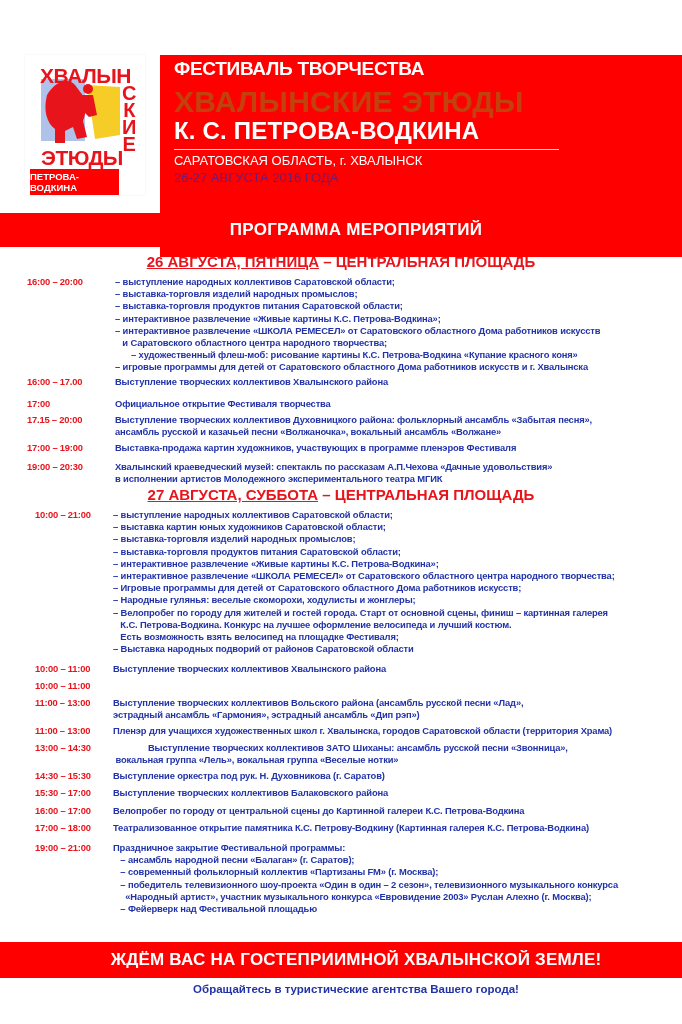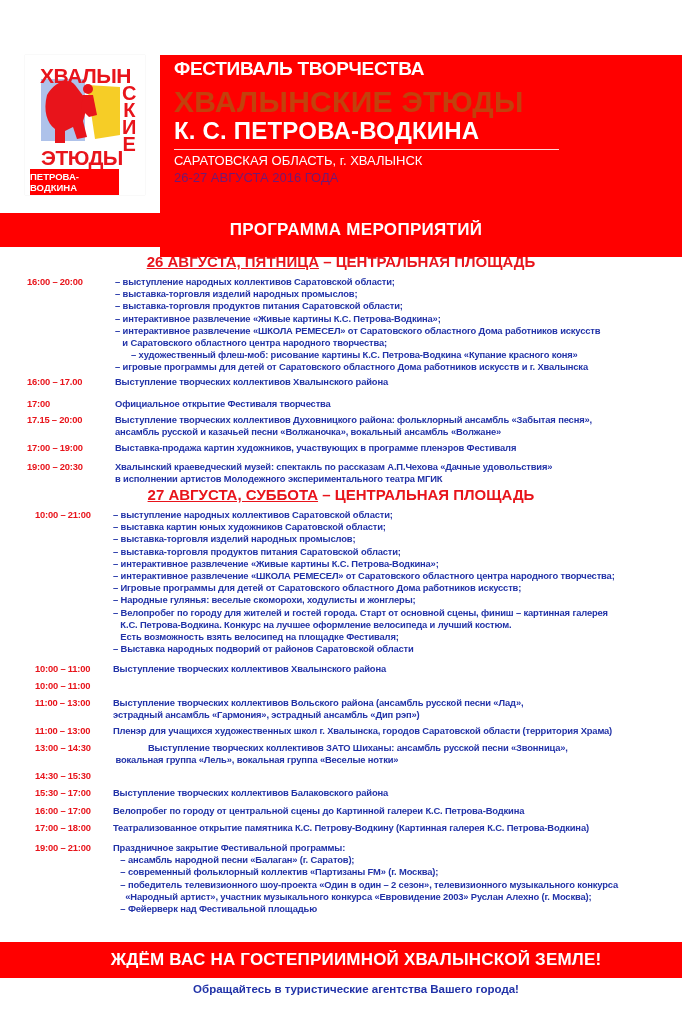--- a/index.html
+++ b/index.html
@@ -141,20 +141,21 @@
       <div class="time" style="left: 35px;">11:00 – 13:00</div>
       <div class="desc" style="left: 113px; top: 0px;">Пленэр для учащихся художественных школ г. Хвалынска, городов Саратовской области (территория Храма)</div>
     </div>
     <div class="row" style="top: 742px; height: 24.4px;">
       <div class="time" style="left: 35px;">13:00 – 14:30</div>
       <div class="desc" style="left: 113px; top: 0px; margin-left: 35px;">Выступление творческих коллективов ЗАТО Шиханы: ансамбль русской песни «Звонница»,</div>
       <div class="desc" style="left: 113px; top: 12.2px;"> вокальная группа «Лель», вокальная группа «Веселые нотки»</div>
     </div>
     <div class="row" style="top: 770px; height: 12.2px;">
       <div class="time" style="left: 35px;">14:30 – 15:30</div>
+      <div class="desc" style="left: 113px; top: 0px;">Выступление оркестра под рук. Н. Духовникова (г. Саратов)</div>
     </div>
     <div class="row" style="top: 787px; height: 12.2px;">
       <div class="time" style="left: 35px;">15:30 – 17:00</div>
       <div class="desc" style="left: 113px; top: 0px;">Выступление творческих коллективов Балаковского района</div>
     </div>
     <div class="row" style="top: 805px; height: 12.2px;">
       <div class="time" style="left: 35px;">16:00 – 17:00</div>
       <div class="desc" style="left: 113px; top: 0px;">Велопробег по городу от центральной сцены до Картинной галереи К.С. Петрова-Водкина</div>
     </div>
     <div class="row" style="top: 822px; height: 12.2px;">

